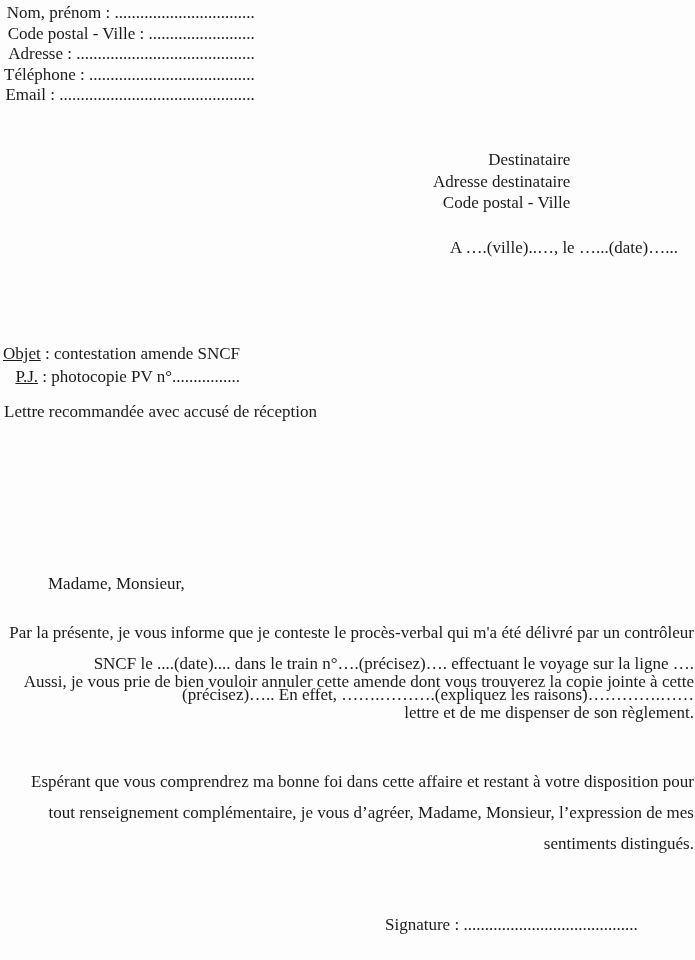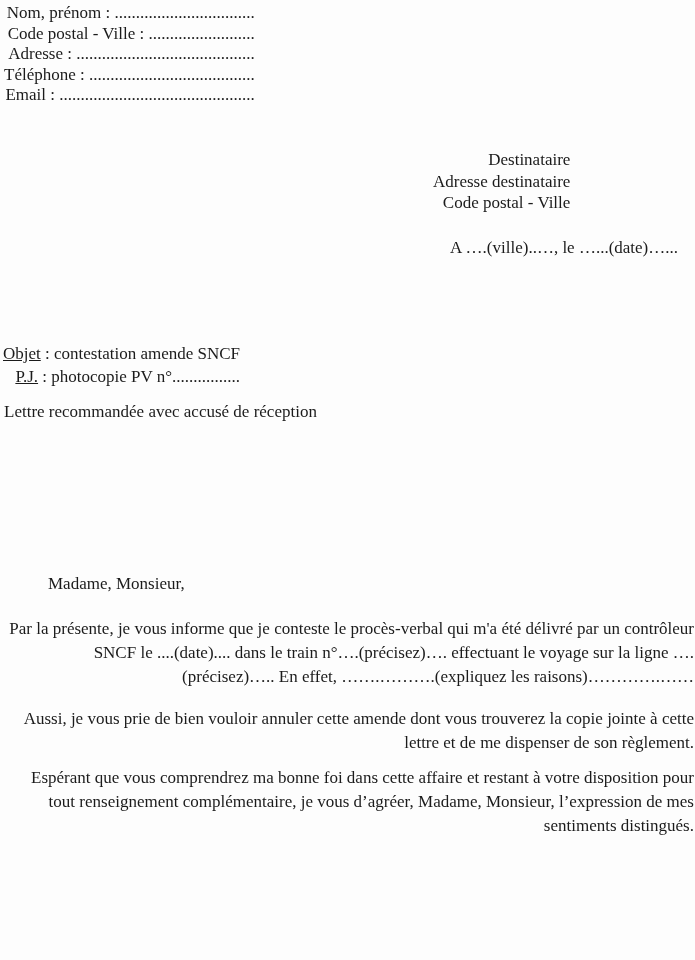--- a/index.html
+++ b/index.html
@@ -19,23 +19,23 @@
     text-align: right;
   }
   .block { position: absolute; }
   .sender-block { top: 3px; left: 4px; line-height: 20.6px; }
   .recipient-block { top: 149px; left: 433px; line-height: 21.5px; }
   .date-line { top: 238px; left: 450px; white-space: nowrap; }
   .subject-block { top: 342px; left: 3px; line-height: 23px; }
   .subject-label { text-decoration: underline; }
   .registered-line { top: 402px; left: 4px; }
   .salutation { top: 574px; left: 4px; margin-left: 44px; }
-  .body-par { left: 4px; width: 690px; line-height: 24px; margin: 0; }
+  .body-par { left: 4px; width: 690px; line-height: 31px; margin: 0; }
   .par-1 { top: 617px; }
-  .par-2 { top: 707px; }
+  .par-2 { top: 666px; }
   .par-3 { top: 766px; }
   .signature-line { top: 915px; left: 385px; white-space: nowrap; }
 </style>
 </head>
 <body>
 
 <div class="page">
 
   <div class="block sender-block">
     <div>Nom, prénom : .................................</div>
@@ -59,14 +59,15 @@
   </div>
 
   <div class="block registered-line">Lettre recommandée avec accusé de réception</div>
 
   <div class="block salutation">Madame, Monsieur,</div>
 
   <p class="block body-par par-1">Par la présente, je vous informe que je conteste le procès-verbal qui m'a été délivré par un contrôleur SNCF le ....(date).... dans le train n°….(précisez)…. effectuant le voyage sur la ligne ….(précisez)….. En effet, …….……….(expliquez les raisons)………….……</p>
   <p class="block body-par par-2">Aussi, je vous prie de bien vouloir annuler cette amende dont vous trouverez la copie jointe à cette lettre et de me dispenser de son règlement.</p>
   <p class="block body-par par-3">Espérant que vous comprendrez ma bonne foi dans cette affaire et restant à votre disposition pour tout renseignement complémentaire, je vous d’agréer, Madame, Monsieur, l’expression de mes sentiments distingués.</p>
 
+  <div class="block signature-line">Signature : .........................................</div>
 
 </div>
 
 </body></html>

